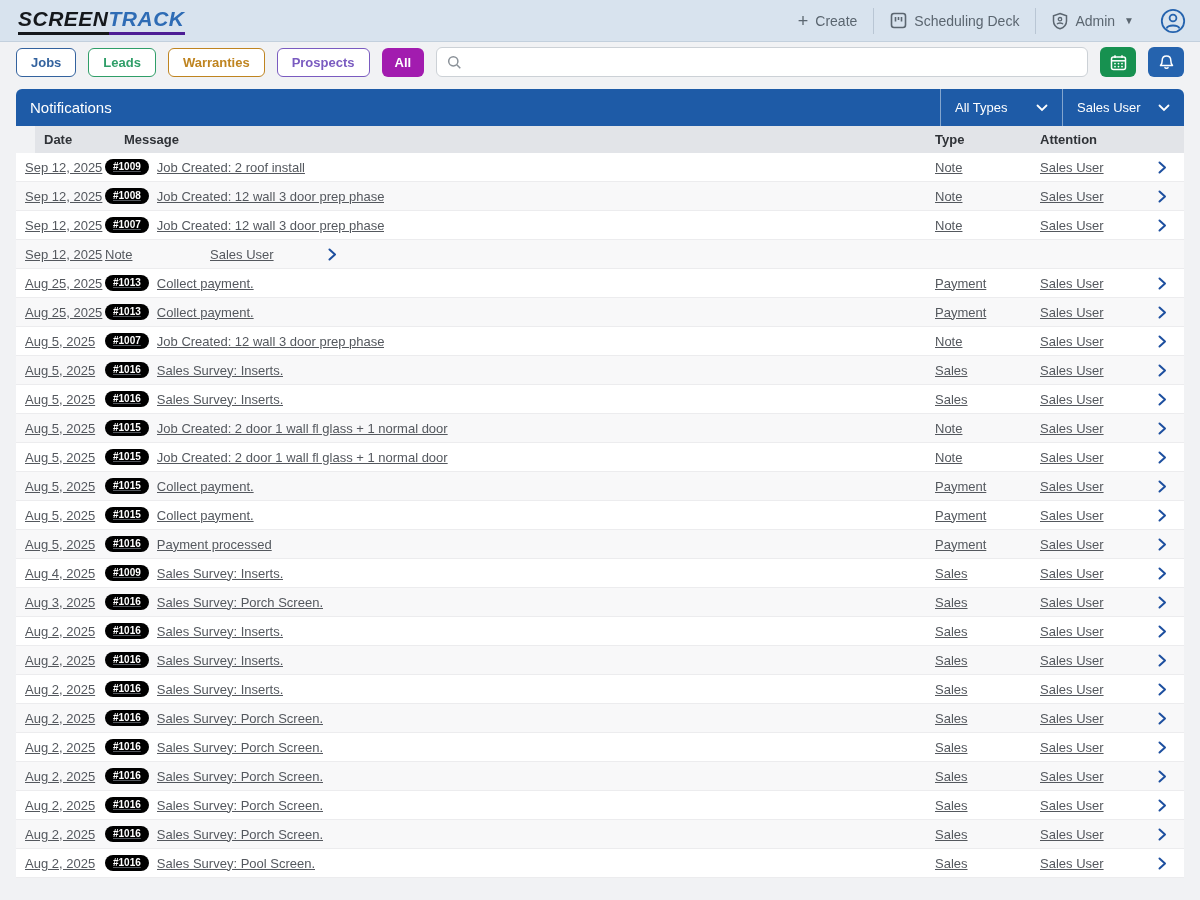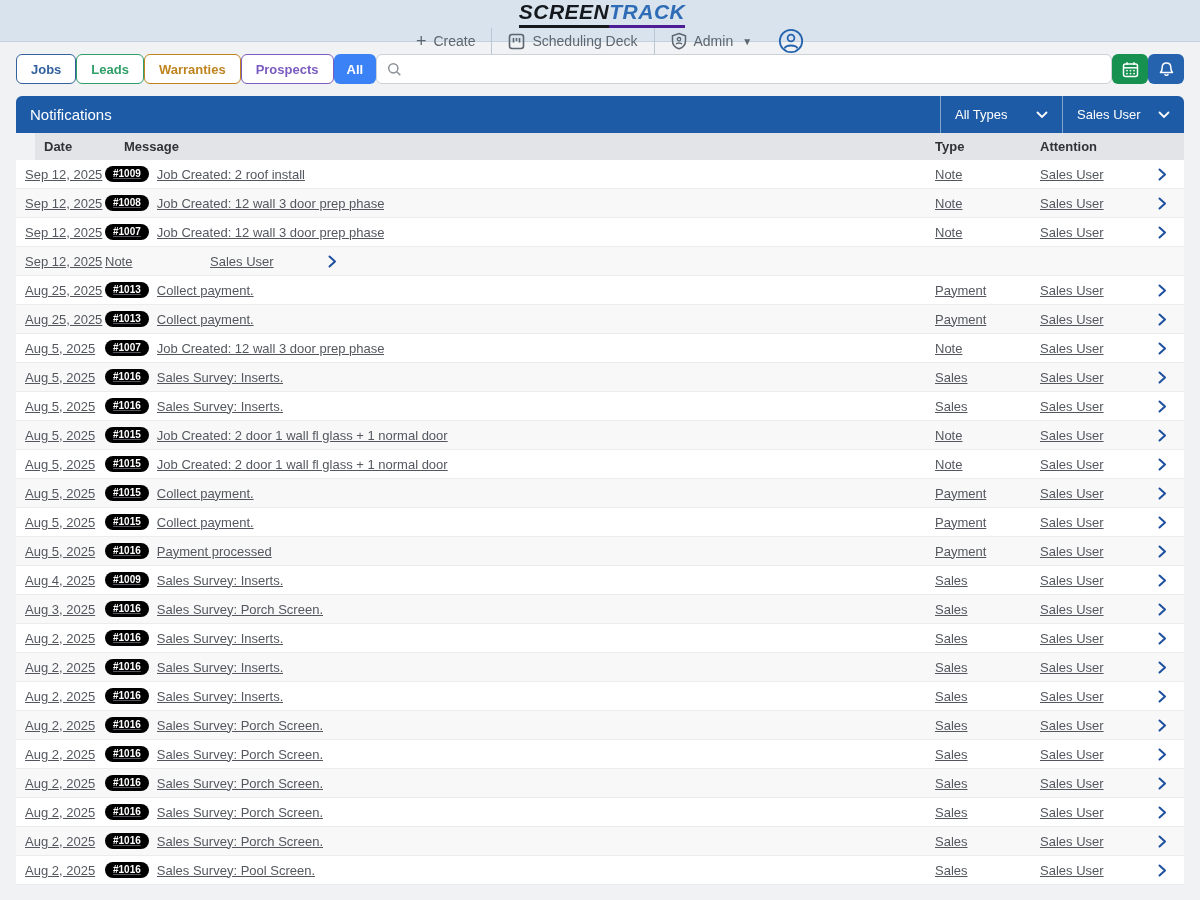--- a/index.html
+++ b/index.html
@@ -4,44 +4,43 @@
 <style>
   * { margin:0; padding:0; box-sizing:border-box; }
   html,body { width:1200px; height:900px; overflow:hidden; }
   body { font-family:"Liberation Sans", sans-serif; background:#f1f2f4; }
 
   
   .topbar {
     height:42px; background:#d8e3ee; border-bottom:1px solid #c3d0dd;
     display:flex; align-items:center; justify-content:space-between;
     padding:0 14px 0 18px;
-    flex-direction:column;
   }
   .logo { font-style:italic; font-weight:bold; font-size:21px; letter-spacing:.5px; cursor:pointer; display:flex; }
   .logo .screen { color:#15181c; border-bottom:3px solid #15181c; padding-bottom:1px; }
   .logo .track  { color:#2e6cb5; border-bottom:3px solid #4c1d95; padding-bottom:1px; }
   .topbar-right { display:flex; align-items:center; height:100%; color:#5b6670; font-size:14px; }
   .topbar-item { display:flex; align-items:center; gap:7px; padding:0 16px; height:26px; cursor:pointer; white-space:nowrap; }
   .topbar-item + .topbar-item { border-left:1px solid #b9c6d4; }
   .plus-glyph { font-size:18px; line-height:1; font-weight:400; }
   .caret-down { font-size:10px; margin-left:2px; }
   .avatar-btn { margin-left:10px; cursor:pointer; display:flex; align-items:center; }
 
   
-  .navrow { display:flex; gap:0; padding:12px 16px 12px 16px; }
+  .navrow { display:flex; align-items:center; gap:12px; padding:5px 16px 12px 16px; }
   .tab-btn {
     background:#fff; border-radius:6px; font-weight:bold; font-size:13px;
     padding:7px 14px; cursor:pointer; border:1px solid; line-height:1;
   }
   .tab-jobs       { color:#33629e; border-color:#33629e; }
   .tab-leads      { color:#2f9e68; border-color:#2f9e68; }
   .tab-warranties { color:#bf8420; border-color:#bf8420; }
   .tab-prospects  { color:#7a5bc0; border-color:#7a5bc0; }
   .all-btn {
-    background:#3b82f6; color:#fff; border:none; border-radius:6px;
+    background:#a21caf; color:#fff; border:none; border-radius:6px;
     font-weight:bold; font-size:13px; padding:8px 13px; cursor:pointer; line-height:1;
   }
   .search-wrap {
     flex:1; display:flex; align-items:center; gap:8px;
     background:#fff; border:1px solid #ccd1d6; border-radius:6px;
     height:30px; padding:0 10px;
   }
   .search-wrap input { border:none; outline:none; flex:1; font-size:13px; color:#444; background:transparent; font-family:"Liberation Sans", sans-serif; }
   .icon-btn {
     width:36px; height:30px; border:none; border-radius:6px; cursor:pointer;

